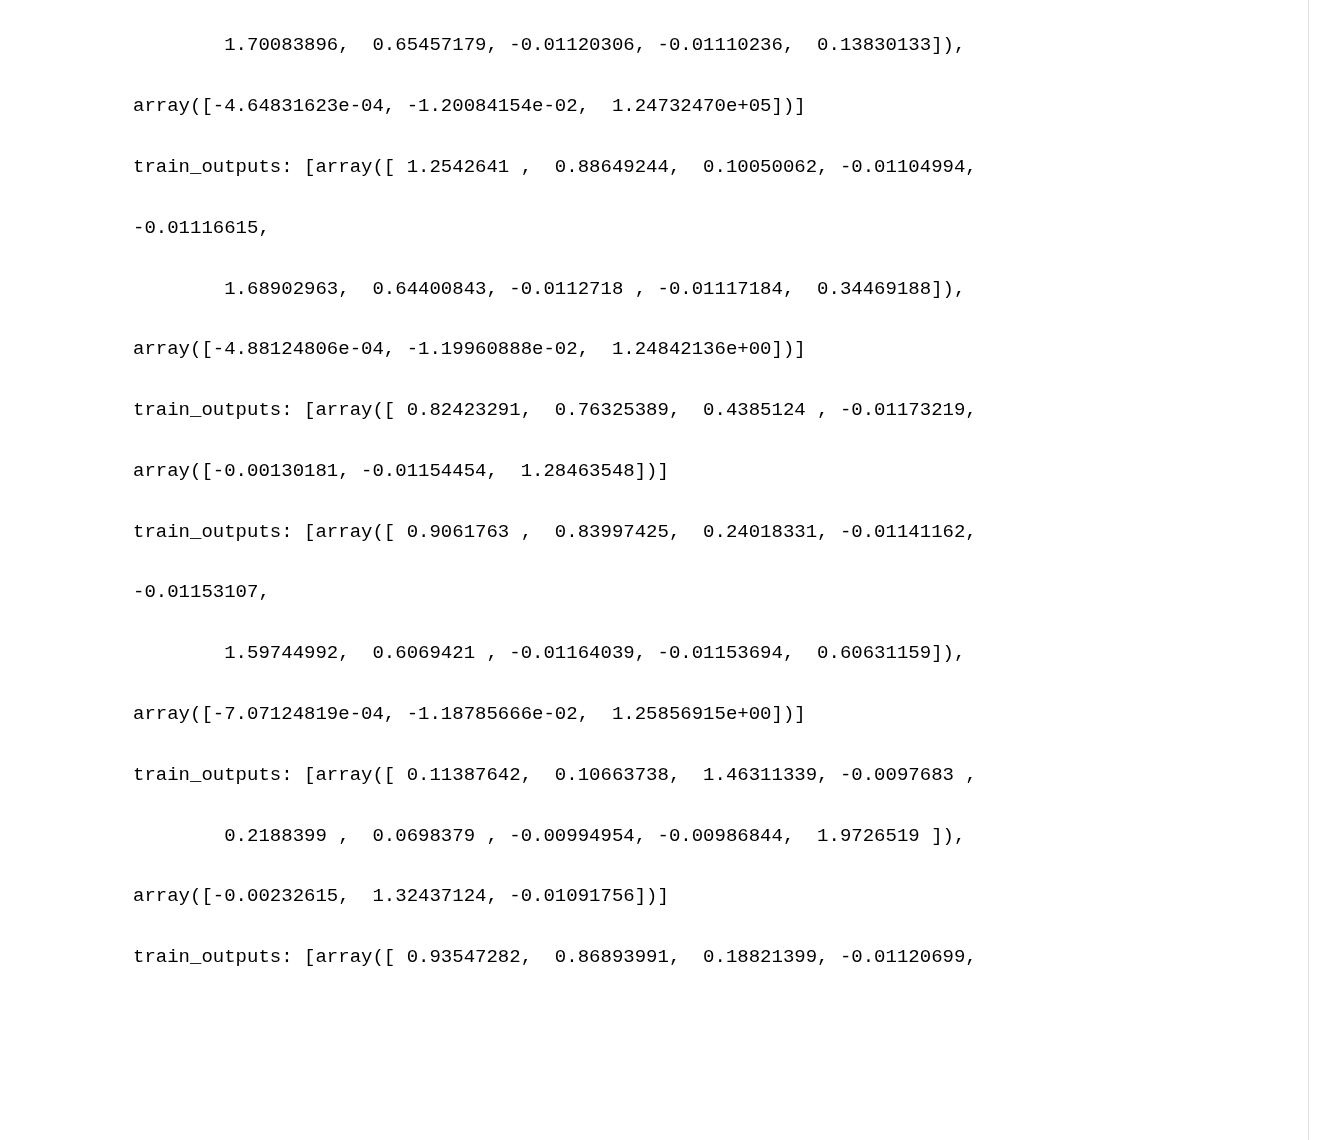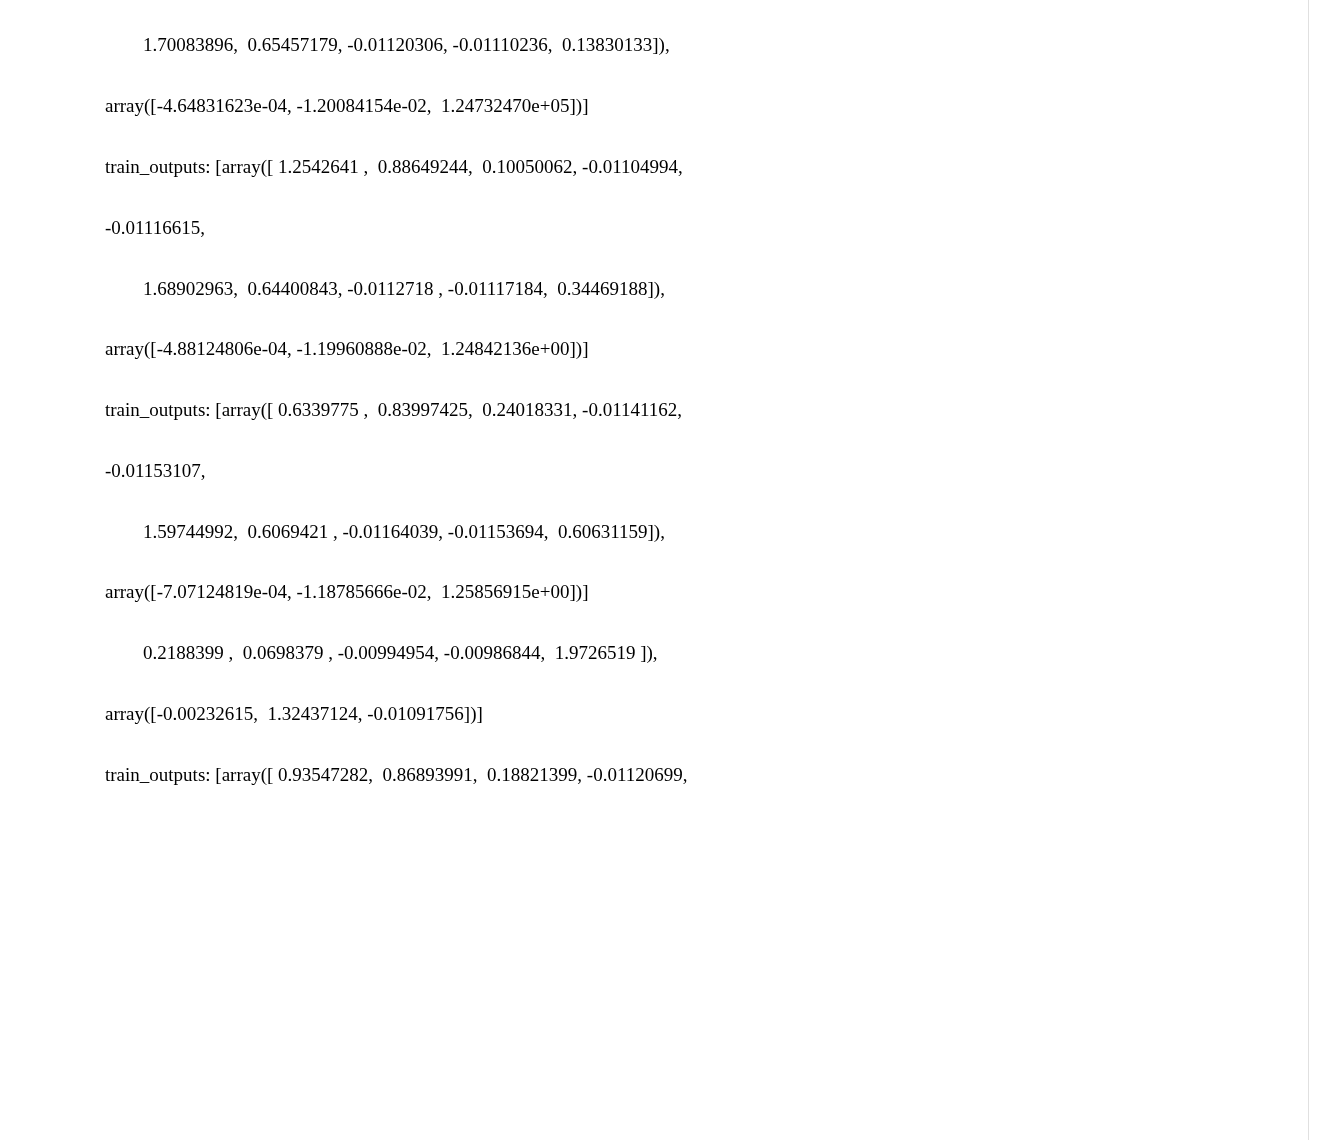--- a/index.html
+++ b/index.html
@@ -21,21 +21,22 @@
     .output-container {
       padding: 0px 0px 0px 105px;
       white-space: pre;
       border-right: 1px solid #e0e0e0;
       margin-right: 30px;
       height: 100%;
       overflow: hidden;
     }
     .line {
       white-space: pre;
-      font-family: Liberation Serif, serif;
+      font-family: Liberation Mono, monospace;
+      margin-left: 28px;
     }
     ::-webkit-scrollbar {
       width: 17px;
     }
     ::-webkit-scrollbar-track {
       background: #f0f0f0;
     }
     ::-webkit-scrollbar-thumb {
       background: #c0c0c0;
       border-radius: 0;
@@ -49,24 +50,27 @@
 </head>
 <body>
 
 <div class="output-container">
 <div class="line">        1.70083896,  0.65457179, -0.01120306, -0.01110236,  0.13830133]),</div>
 <div class="line">array([-4.64831623e-04, -1.20084154e-02,  1.24732470e+05])]</div>
 <div class="line">train_outputs: [array([ 1.2542641 ,  0.88649244,  0.10050062, -0.01104994,</div>
 <div class="line">-0.01116615,</div>
 <div class="line">        1.68902963,  0.64400843, -0.0112718 , -0.01117184,  0.34469188]),</div>
 <div class="line">array([-4.88124806e-04, -1.19960888e-02,  1.24842136e+00])]</div>
-<div class="line">train_outputs: [array([ 0.6339775 ,  0.83997425,  0.24018331, -0.01141162,</div>
+<div class="line">train_outputs: [array([ 0.82423291,  0.76325389,  0.4385124 , -0.01173219,</div>
+<div class="line">array([-0.00130181, -0.01154454,  1.28463548])]</div>
+<div class="line">train_outputs: [array([ 0.9061763 ,  0.83997425,  0.24018331, -0.01141162,</div>
 <div class="line">-0.01153107,</div>
 <div class="line">        1.59744992,  0.6069421 , -0.01164039, -0.01153694,  0.60631159]),</div>
 <div class="line">array([-7.07124819e-04, -1.18785666e-02,  1.25856915e+00])]</div>
+<div class="line">train_outputs: [array([ 0.11387642,  0.10663738,  1.46311339, -0.0097683 ,</div>
 <div class="line">        0.2188399 ,  0.0698379 , -0.00994954, -0.00986844,  1.9726519 ]),</div>
 <div class="line">array([-0.00232615,  1.32437124, -0.01091756])]</div>
 <div class="line">train_outputs: [array([ 0.93547282,  0.86893991,  0.18821399, -0.01120699,</div>
 
 
 
 
 
 
 

